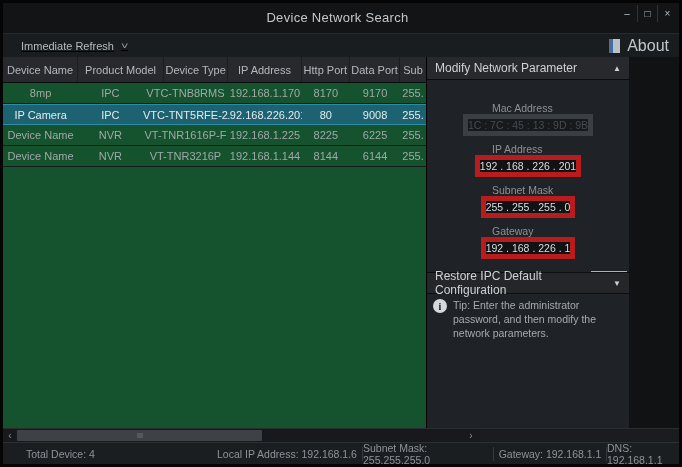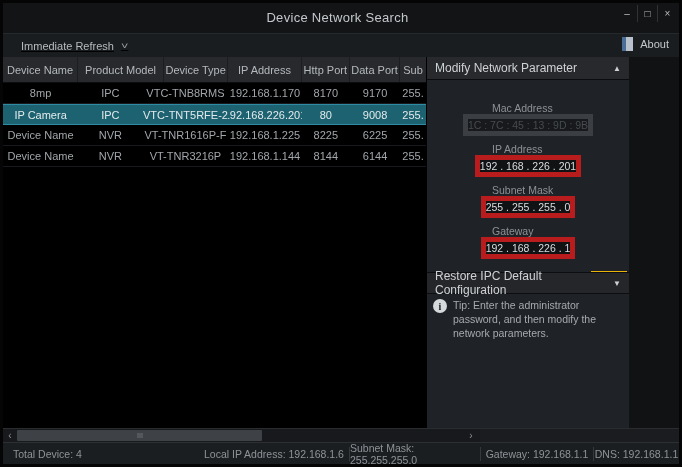--- a/index.html
+++ b/index.html
@@ -20,27 +20,27 @@
 
   
   .toolbar { position:relative; height:24px; background:#1a1d20; border-top:1px solid #26292c;
              display:flex; align-items:center;text-decoration:underline; }
   .refresh { display:flex; align-items:center; gap:8px; margin-left:18px;
              font-size:11px; color:#b7bbbe; cursor:default; }
   .chev { font-size:9px; color:#9aa0a4; transform:scaleX(1.4); }
   .aboutwrap { position:absolute; right:10px; top:3px; display:flex; align-items:center; gap:7px; }
   .about-ic { width:11px; height:14px; background:#b9c2cc; position:relative; }
   .about-ic::before { content:""; position:absolute; left:0; top:0; width:4px; height:14px; background:#4a6e96; }
-  .about-label { font-size:11px; color:#c3c7ca; }
+  .about-label { font-size:16px; color:#c3c7ca; }
 
   
   .main { position:relative; height:371px; display:flex; }
 
   
-  .table { width:423px; background:#000000; }
+  .table { width:423px; background:#14532d; }
   .thead { display:flex; height:26px; background:#27292d; border-bottom:1px solid #0b0c0e; }
   .th { display:flex; align-items:center; justify-content:center; font-size:11px;
         color:#b5b9bd; border-right:1px solid #1b1d20; overflow:hidden; white-space:nowrap; }
   .row { display:flex; height:21px; border-bottom:1px solid #17191c; cursor:default; }
   .td { display:flex; align-items:center; justify-content:center; font-size:11px;
         color:#a2a7ab; overflow:hidden; white-space:nowrap; }
   .row.selected { background:#1d6270; border-top:1px solid #2f8aa3; border-bottom:1px solid #2f8aa3; }
   .row.selected .td { color:#e3eaec; }
   .c1{width:84px}.c2{width:72px}.c3{width:96px}.c4{width:82px}.c5{width:54px}.c6{width:56px}.c7{width:29px;border-right:none}
 
@@ -81,21 +81,21 @@
   .sarrow { position:absolute; top:0; width:14px; height:13px; display:flex;
             align-items:center; justify-content:center; color:#8d9195; font-size:10px; cursor:default; }
   .sarrow.left { left:0; } .sarrow.right { right:2px; }
   .thumb { position:absolute; left:14px; top:1px; width:245px; height:11px;
            background:#3e4246; border-radius:1px; cursor:default; }
   .grip { position:absolute; left:120px; top:3px; width:6px; height:5px; background:#54585c; }
   .scrollfill { flex:1; background:#1a1c1f; border-top:1px solid #2a2d30; }
 
   
   .statusbar { height:22px; background:#1b1e21; border-top:1px solid #2d3033;
-               display:flex; align-items:center; font-size:10.5px; color:#8e9397; }
+               display:flex; align-items:center; font-size:10.5px; color:#8e9397;padding-left:13px; }
   .sitem { display:flex; align-items:center; justify-content:center; height:100%; }
   .s1 { width:196px; justify-content:flex-start; padding-left:10px; }
   .s2 { width:150px; } .s3 { width:130px; } .s4 { width:112px; } .s5 { flex:1; }
   .sep { width:1px; height:14px; background:#35383c; }
 </style>
 </head>
 <body>
 
 <div class="window">
   <div class="inner">

